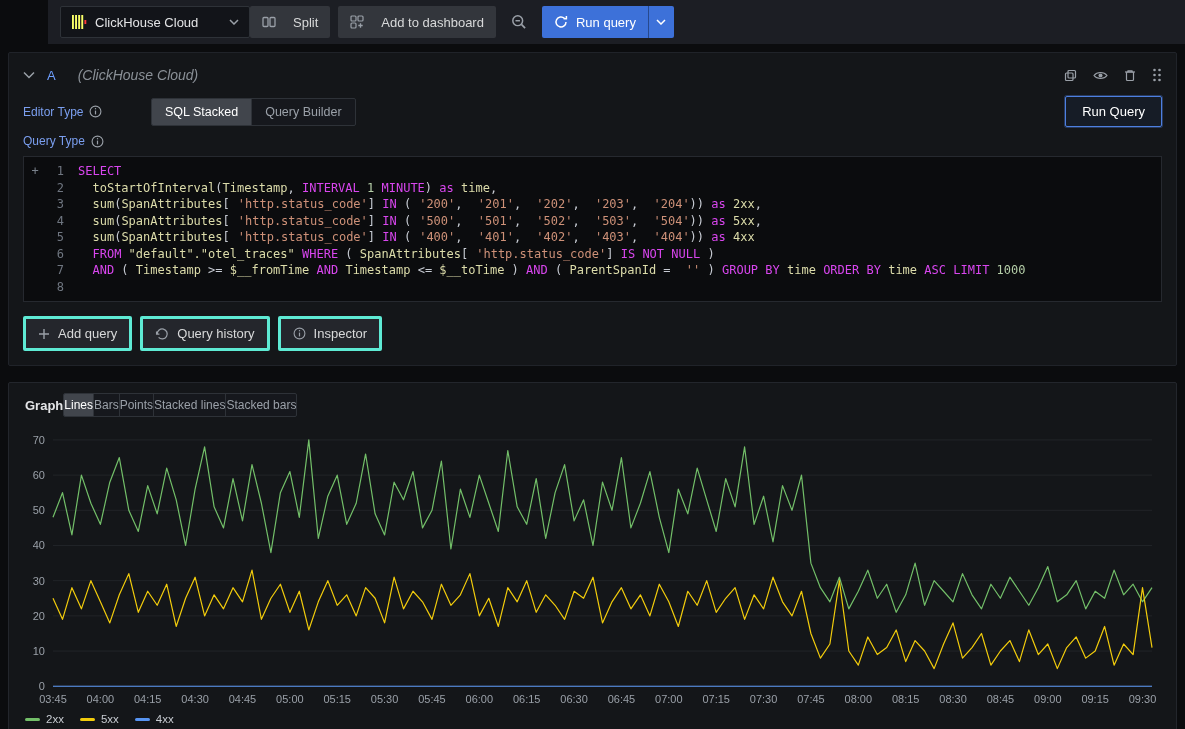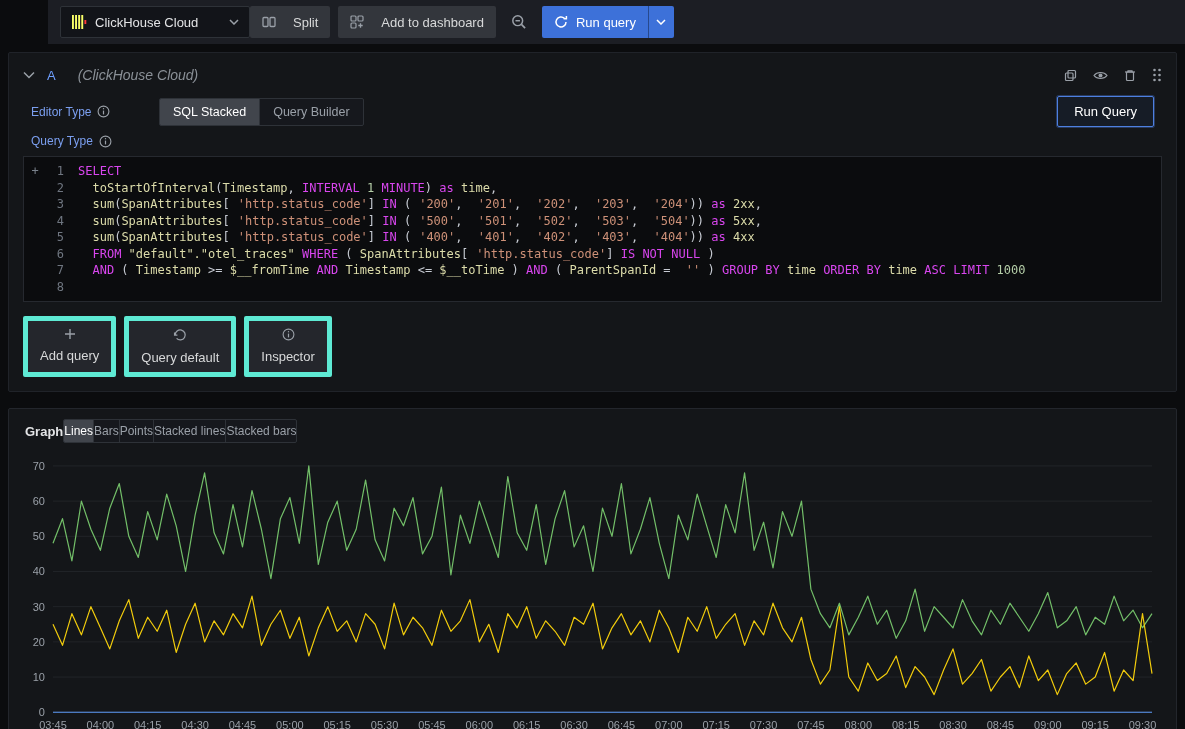--- a/index.html
+++ b/index.html
@@ -22,42 +22,42 @@
   .run-query .rq-main{background:#3d71d9;display:flex;align-items:center;gap:8px;padding:0 12px;color:#fff;font-size:13px;font-weight:500;border:none;font-family:inherit;cursor:pointer;}
   .run-query .rq-caret{background:#3d71d9;border:none;border-left:1px solid rgba(0,0,0,.35);width:26px;display:flex;align-items:center;justify-content:center;color:#fff;cursor:pointer;}
   
   .query-panel{margin:8px;background:#141619;border:1px solid #202329;border-radius:2px;padding:8px 8px 4px;}
   .query-header{display:flex;align-items:center;height:28px;padding:0 6px;margin-bottom:4px;}
   .collapse-btn{background:none;border:none;color:#9aa0a8;display:flex;align-items:center;cursor:pointer;margin-right:12px;}
   .query-letter{color:#6e9fff;font-size:13px;font-weight:500;}
   .ds-hint{color:#8a9097;font-style:italic;font-size:14px;margin-left:22px;}
   .hdr-icons{margin-left:auto;display:flex;align-items:center;gap:16px;}
   .hdr-icon-btn{background:none;border:none;color:#9aa0a8;display:flex;align-items:center;cursor:pointer;}
-  .form-row{display:flex;align-items:center;margin:7px 8px;padding:0 6px;}
+  .form-row{display:flex;align-items:center;margin:7px 0;padding:0 6px;}
   .row-label{display:flex;align-items:center;gap:6px;width:128px;color:#7b9ff0;font-size:12px;font-weight:500;}
   .radio-group{display:flex;border:1px solid #2e3238;border-radius:2px;overflow:hidden;background:#16181d;}
   .radio-opt{padding:6px 13px;font-size:12.5px;color:#9aa0a8;background:transparent;border:none;border-right:1px solid #2e3238;cursor:pointer;font-family:inherit;white-space:nowrap;}
   .radio-opt:last-child{border-right:none;}
   .radio-opt.selected{background:#41454c;color:#fff;}
   .run-query-outline{margin-left:auto;border:1px solid #4d7fe0;color:#fff;background:rgba(40,70,140,.12);padding:7px 16px;border-radius:2px;font-size:13px;font-weight:500;cursor:pointer;font-family:inherit;box-shadow:0 0 0 1px rgba(77,127,224,.35);}
   
   .sql-editor{margin:8px 6px 6px;background:#0b0c0e;border:1px solid #26292f;font-family:"DejaVu Sans Mono","Liberation Mono",monospace;font-size:12px;line-height:16.5px;padding:6px 0;cursor:text;}
   .code-line{display:flex;}
   .gutter-plus{width:22px;text-align:center;color:#7a828c;flex:none;}
   .line-num{width:18px;text-align:right;color:#6f7680;margin-right:14px;flex:none;}
   .code-text{white-space:pre;}
   .tok-kw{color:#d946ef;}
   .tok-id{color:#dcdcaa;}
   .tok-fn{color:#dcdcaa;}
   .tok-str{color:#ce9178;margin-left:8px;}
   .tok-num{color:#b5cea8;}
   .tok-pl{color:#c8ccd4;}
   
   .actions{display:flex;gap:8px;padding:8px 6px 10px;}
-  .action-btn{display:flex;gap:8px;align-items:center;background:#24262c;border:5px solid #5eead4;border-radius:2px;color:#d8d9da;font-size:13px;padding:7px 12px;cursor:pointer;font-family:inherit;flex-direction:column;}
+  .action-btn{display:flex;gap:8px;align-items:center;background:#24262c;border:3px solid #5eead4;border-radius:2px;color:#d8d9da;font-size:13px;padding:7px 12px;cursor:pointer;font-family:inherit;}
   
   .graph-panel{margin:16px 8px 8px;background:#141619;border:1px solid #23262c;border-radius:2px;padding:8px 10px 6px;height:350px;display:flex;flex-direction:column;}
   .panel-header{display:flex;align-items:center;margin:2px 2px 6px;}
   .panel-title{font-size:13px;font-weight:700;color:#e3e4e6;padding-left:4px;}
   .mode-group .radio-opt{padding:4px 0;font-size:12px;}
   #chart-svg{width:100%;height:290px;display:block;}
   .grid-line{stroke:rgba(204,212,222,.08);stroke-width:1;}
   .axis-zero{stroke:rgba(204,212,222,.18);}
   .ytick,.xtick{fill:#9aa0a8;font-size:11px;font-family:"Liberation Sans",sans-serif;}
   .chart-legend{display:flex;gap:16px;align-items:center;padding:3px 6px 0;}
@@ -268,21 +268,21 @@
       </span>
       <span>Add query</span>
     </button>
     <button class="action-btn">
       <span class="icon">
         <svg width="14" height="14" viewBox="0 0 14 14">
             <path d="M2.2 7 a5 5 0 1 1 1.4 3.4" fill="none" stroke="currentColor" stroke-width="1.3"></path>
             <path d="M1.6 4.4 v2.8 h2.8" fill="none" stroke="currentColor" stroke-width="1.3"></path>
           </svg>
       </span>
-      <span>Query default</span>
+      <span>Query history</span>
     </button>
     <button class="action-btn">
       <span class="icon">
         <svg width="13" height="13" viewBox="0 0 13 13">
             <circle cx="6.5" cy="6.5" r="5.4" fill="none" stroke="currentColor" stroke-width="1.1"></circle>
             <rect x="5.9" y="5.6" width="1.2" height="3.8" fill="currentColor"></rect>
             <rect x="5.9" y="3.1" width="1.2" height="1.2" fill="currentColor"></rect>
           </svg>
       </span>
       <span>Inspector</span>

